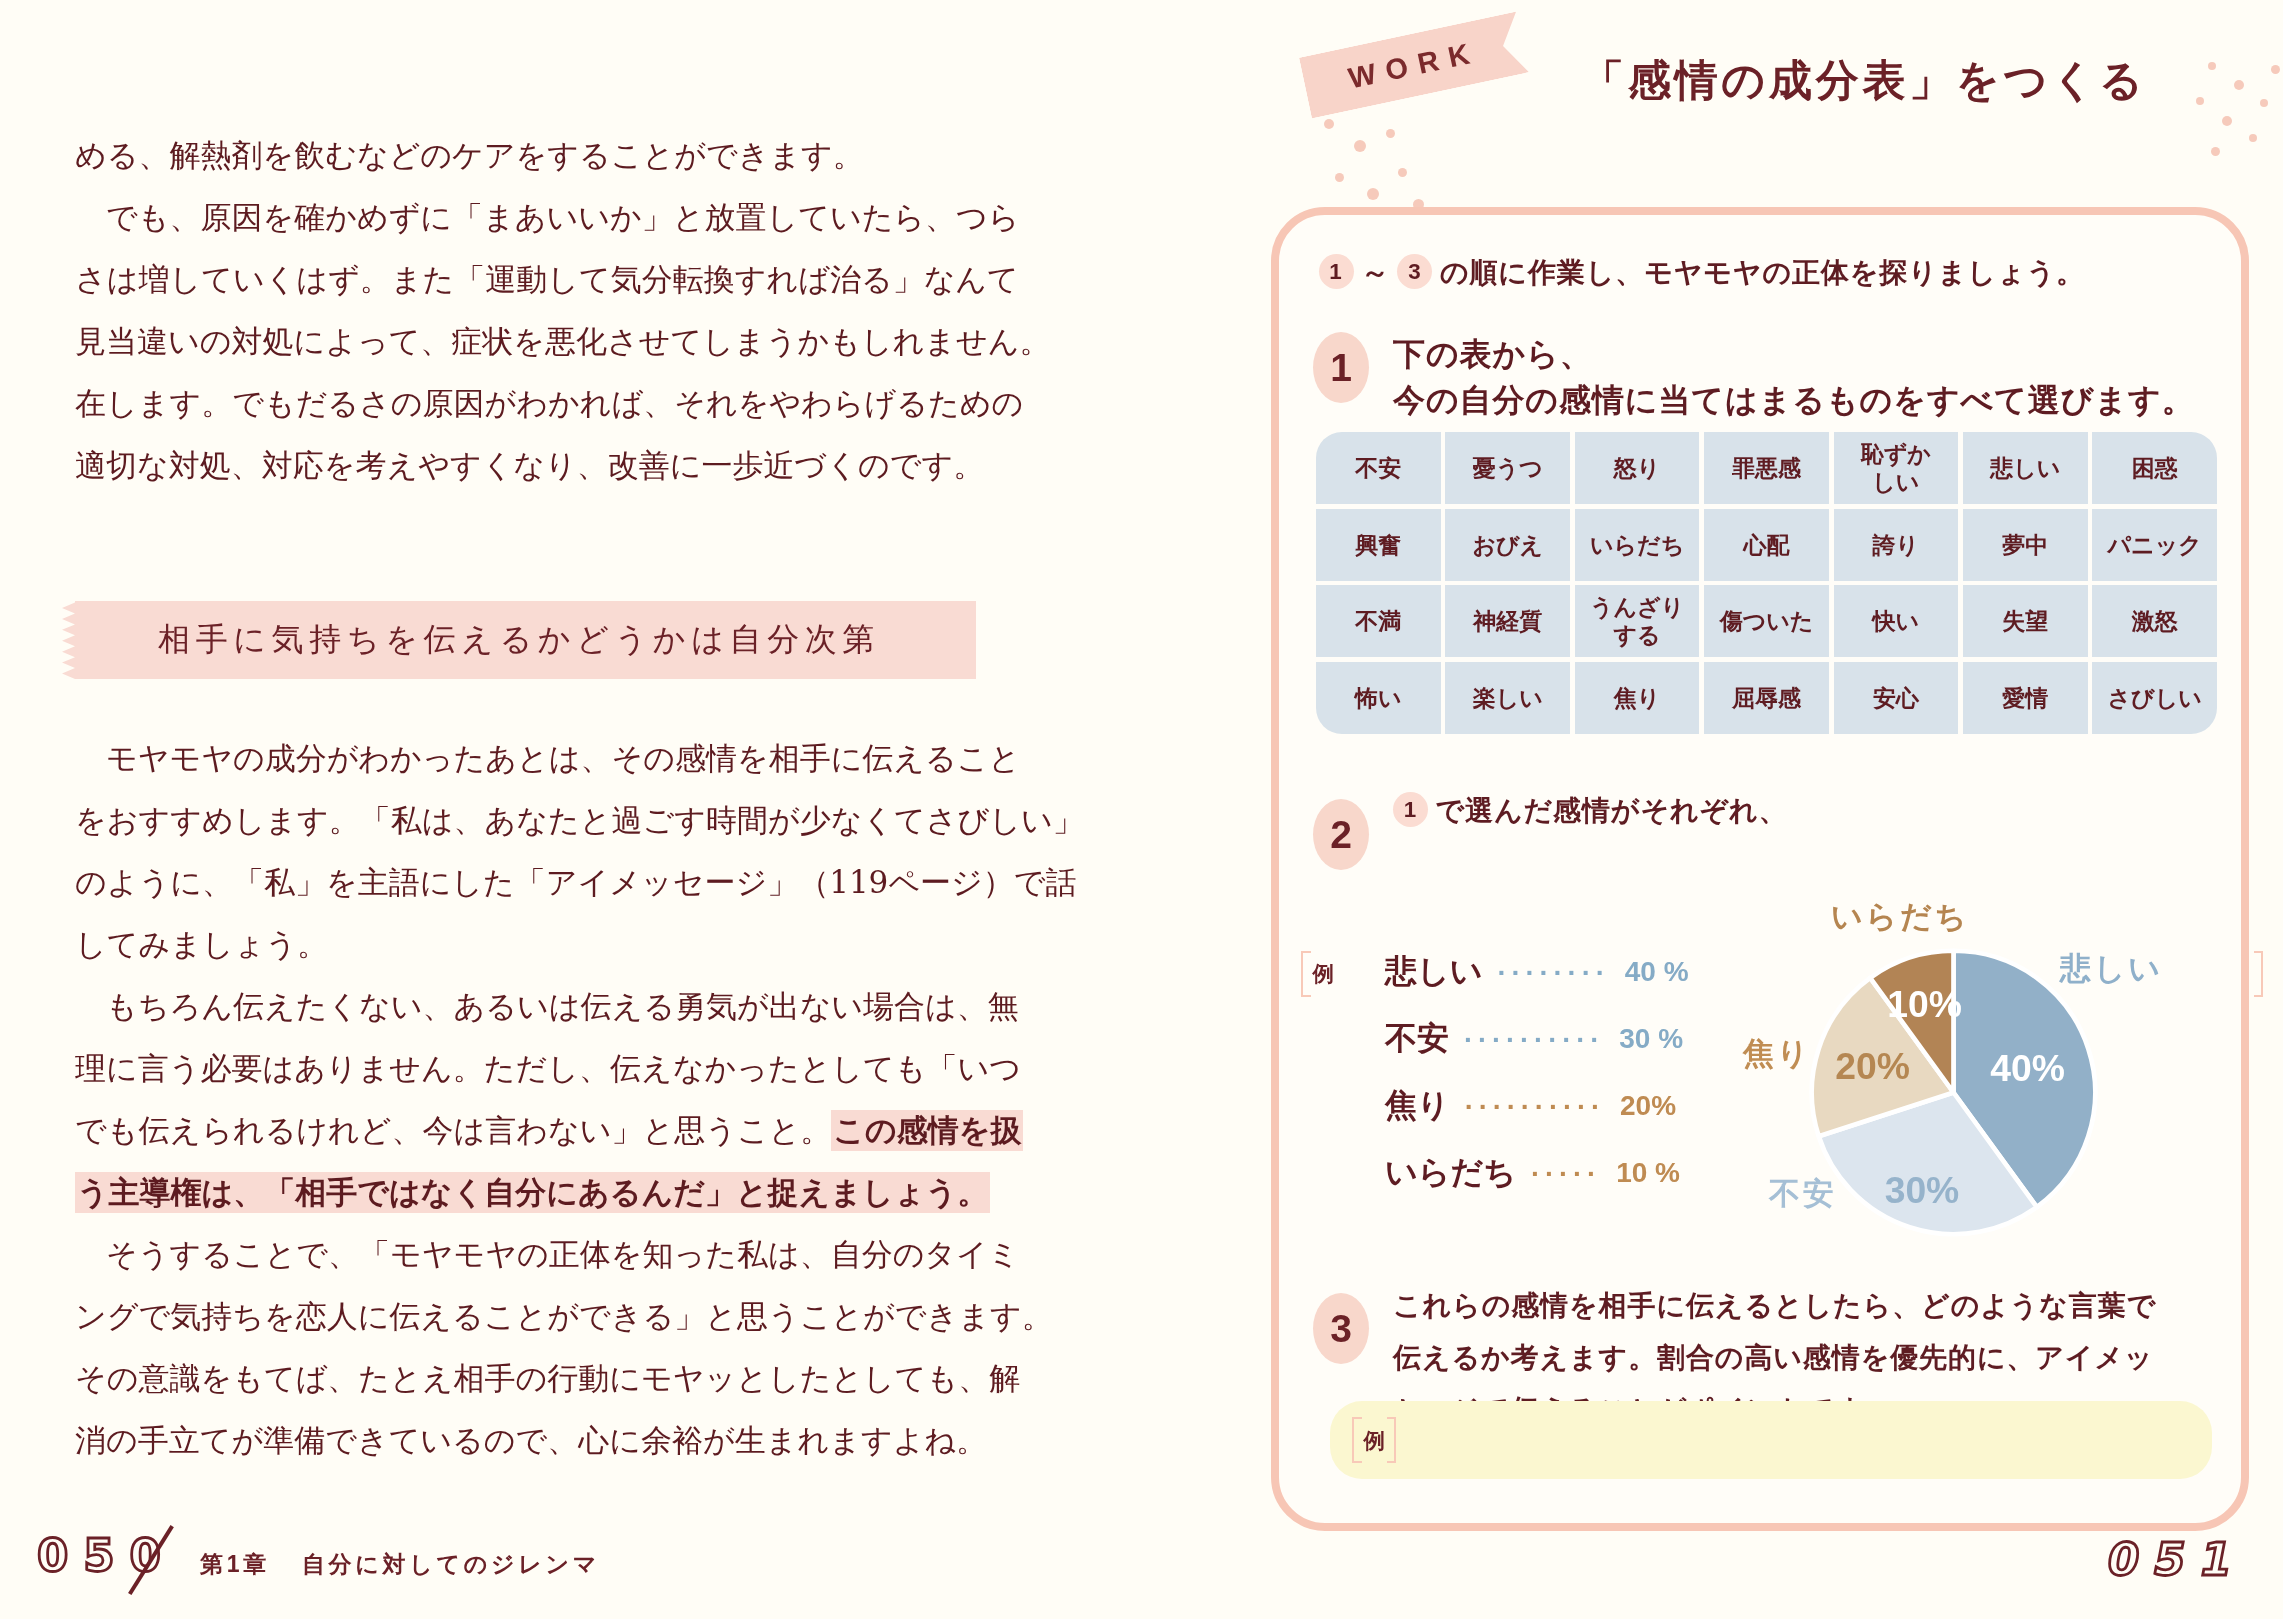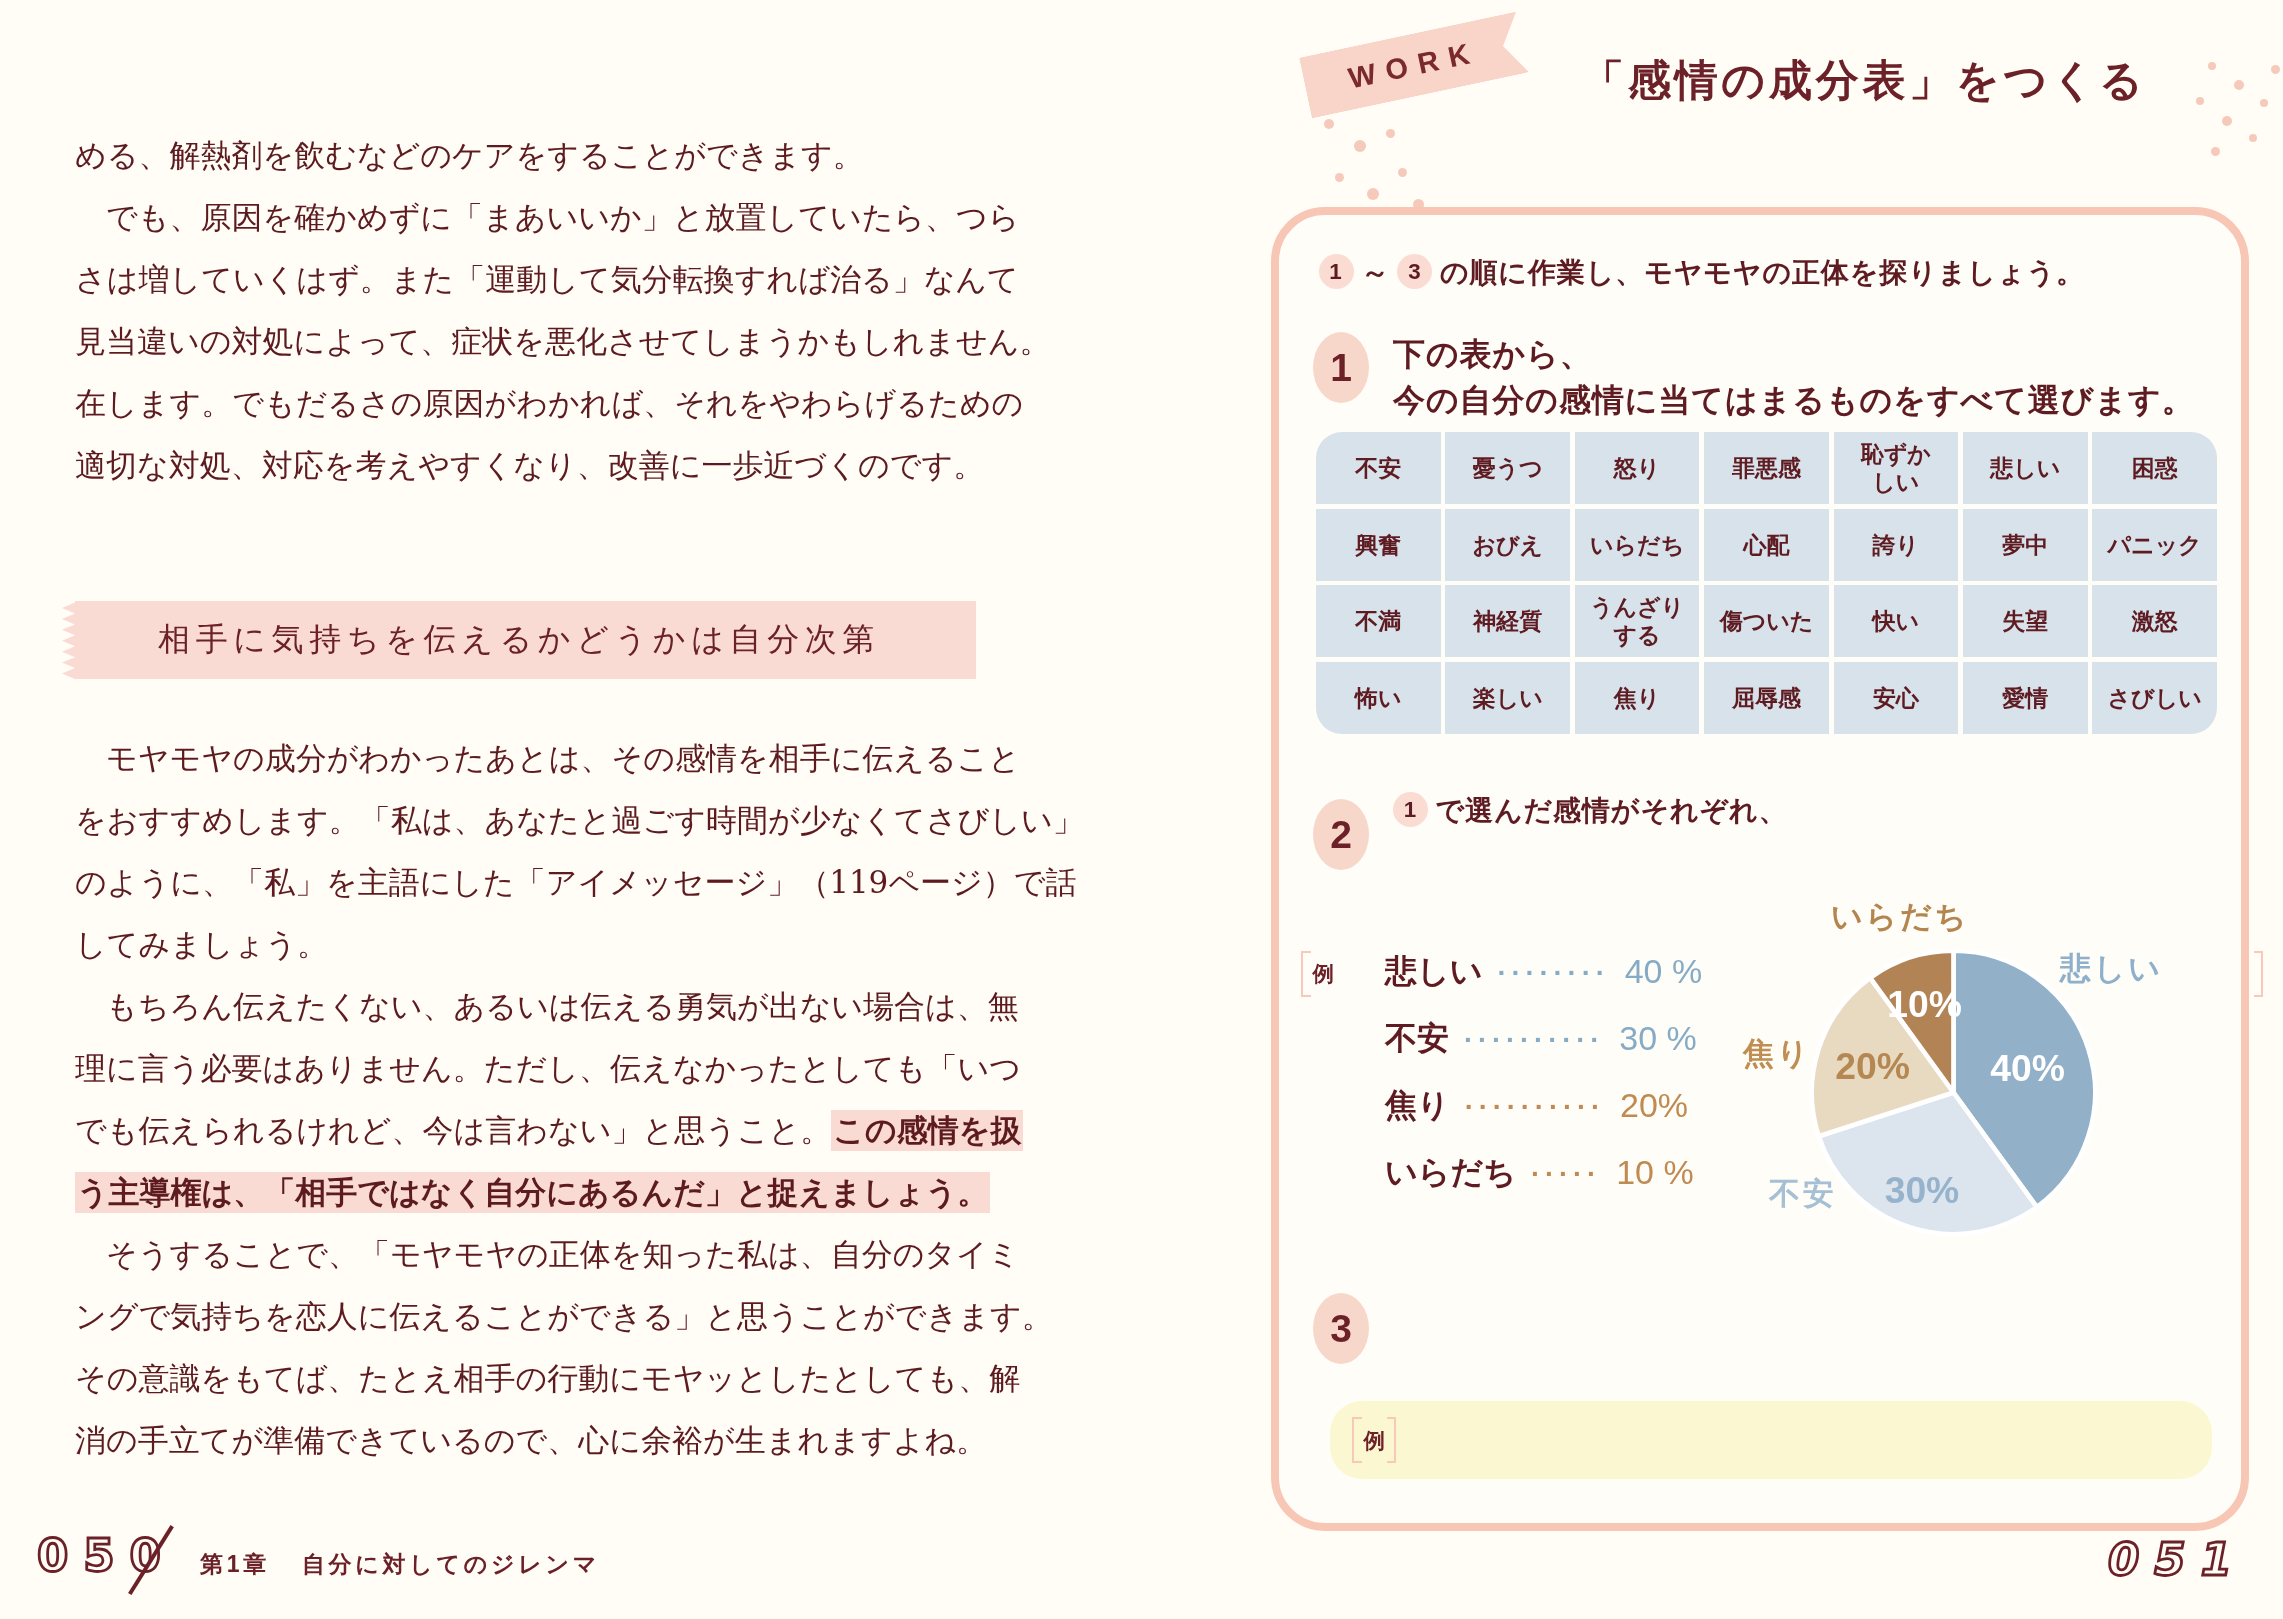--- a/index.html
+++ b/index.html
@@ -47,21 +47,21 @@
     grid-template-columns:repeat(7,1fr);grid-auto-rows:1fr;gap:4.7px;border-radius:26px;overflow:hidden;}
   .ecell{background:#d8e2ea;display:flex;align-items:center;justify-content:center;text-align:center;
     font-size:23px;font-weight:700;white-space:pre-line;line-height:28px;color:#5e1c22;}
   #badge2{left:34px;top:584px;}
   #step2-text{left:114px;top:571px;font-size:28px;font-weight:700;line-height:50px;letter-spacing:0.9px;}
   #legend-label{left:22.4px;top:736px;}
   #legend{left:106px;top:723px;}
   .leg-row{display:flex;align-items:center;height:67px;gap:15px;}
   .leg-name{font-size:32px;font-weight:700;color:#5e1c22;}
   .leg-dots{font-size:28px;font-weight:700;letter-spacing:4.7px;padding-top:3.7px;}
-  .leg-val{font-size:34px;font-weight:400;}
+  .leg-val{font-size:28px;font-weight:700;}
   .tone-blue{color:#85abc6;}
   .tone-tan{color:#bf8b52;}
   #pie-wrap{left:516px;top:719px;width:317px;height:317px;}
   .pie-lbl{font-size:31px;font-weight:700;letter-spacing:2.8px;white-space:nowrap;}
   #pl3{left:552px;top:681px;}
   #pl0{left:781px;top:733px;}
   #pl2{left:464px;top:818px;}
   #pl1{left:490px;top:958px;}
   #badge3{left:34px;top:1078px;}
   #step3-text{left:114px;top:1065px;font-size:28px;font-weight:700;line-height:52px;letter-spacing:0.9px;}
@@ -235,20 +235,25 @@
               <text x="138.99941512430524" y="88.5900102852702" text-anchor="middle" fill="#ffffff" font-size="40" font-weight="700">10%</text>
             </svg></div>
         <div class="abs pie-lbl" id="pl0" style="color: rgb(143, 176, 202);">悲しい</div>
         <div class="abs pie-lbl" id="pl1" style="color: rgb(165, 191, 213);">不安</div>
         <div class="abs pie-lbl" id="pl2" style="color: rgb(192, 141, 83);">焦り</div>
         <div class="abs pie-lbl" id="pl3" style="color: rgb(181, 133, 80);">いらだち</div>
 
         <div class="abs step-badge" id="badge3">
           <span>3</span>
         </div>
+        <div class="abs" id="step3-text">
+            <div>これらの感情を相手に伝えるとしたら、どのような言葉で</div>
+            <div>伝えるか考えます。割合の高い感情を優先的に、アイメッ</div>
+            <div>セージで伝えることがポイントです。</div>
+          </div>
 
         <div class="abs" id="ex-box">
           <span class="ex-tag">例</span>
         </div>
 
       </div>
     </div>
 
     <div class="abs outline-num" id="pg-right">051</div>
   </div>

